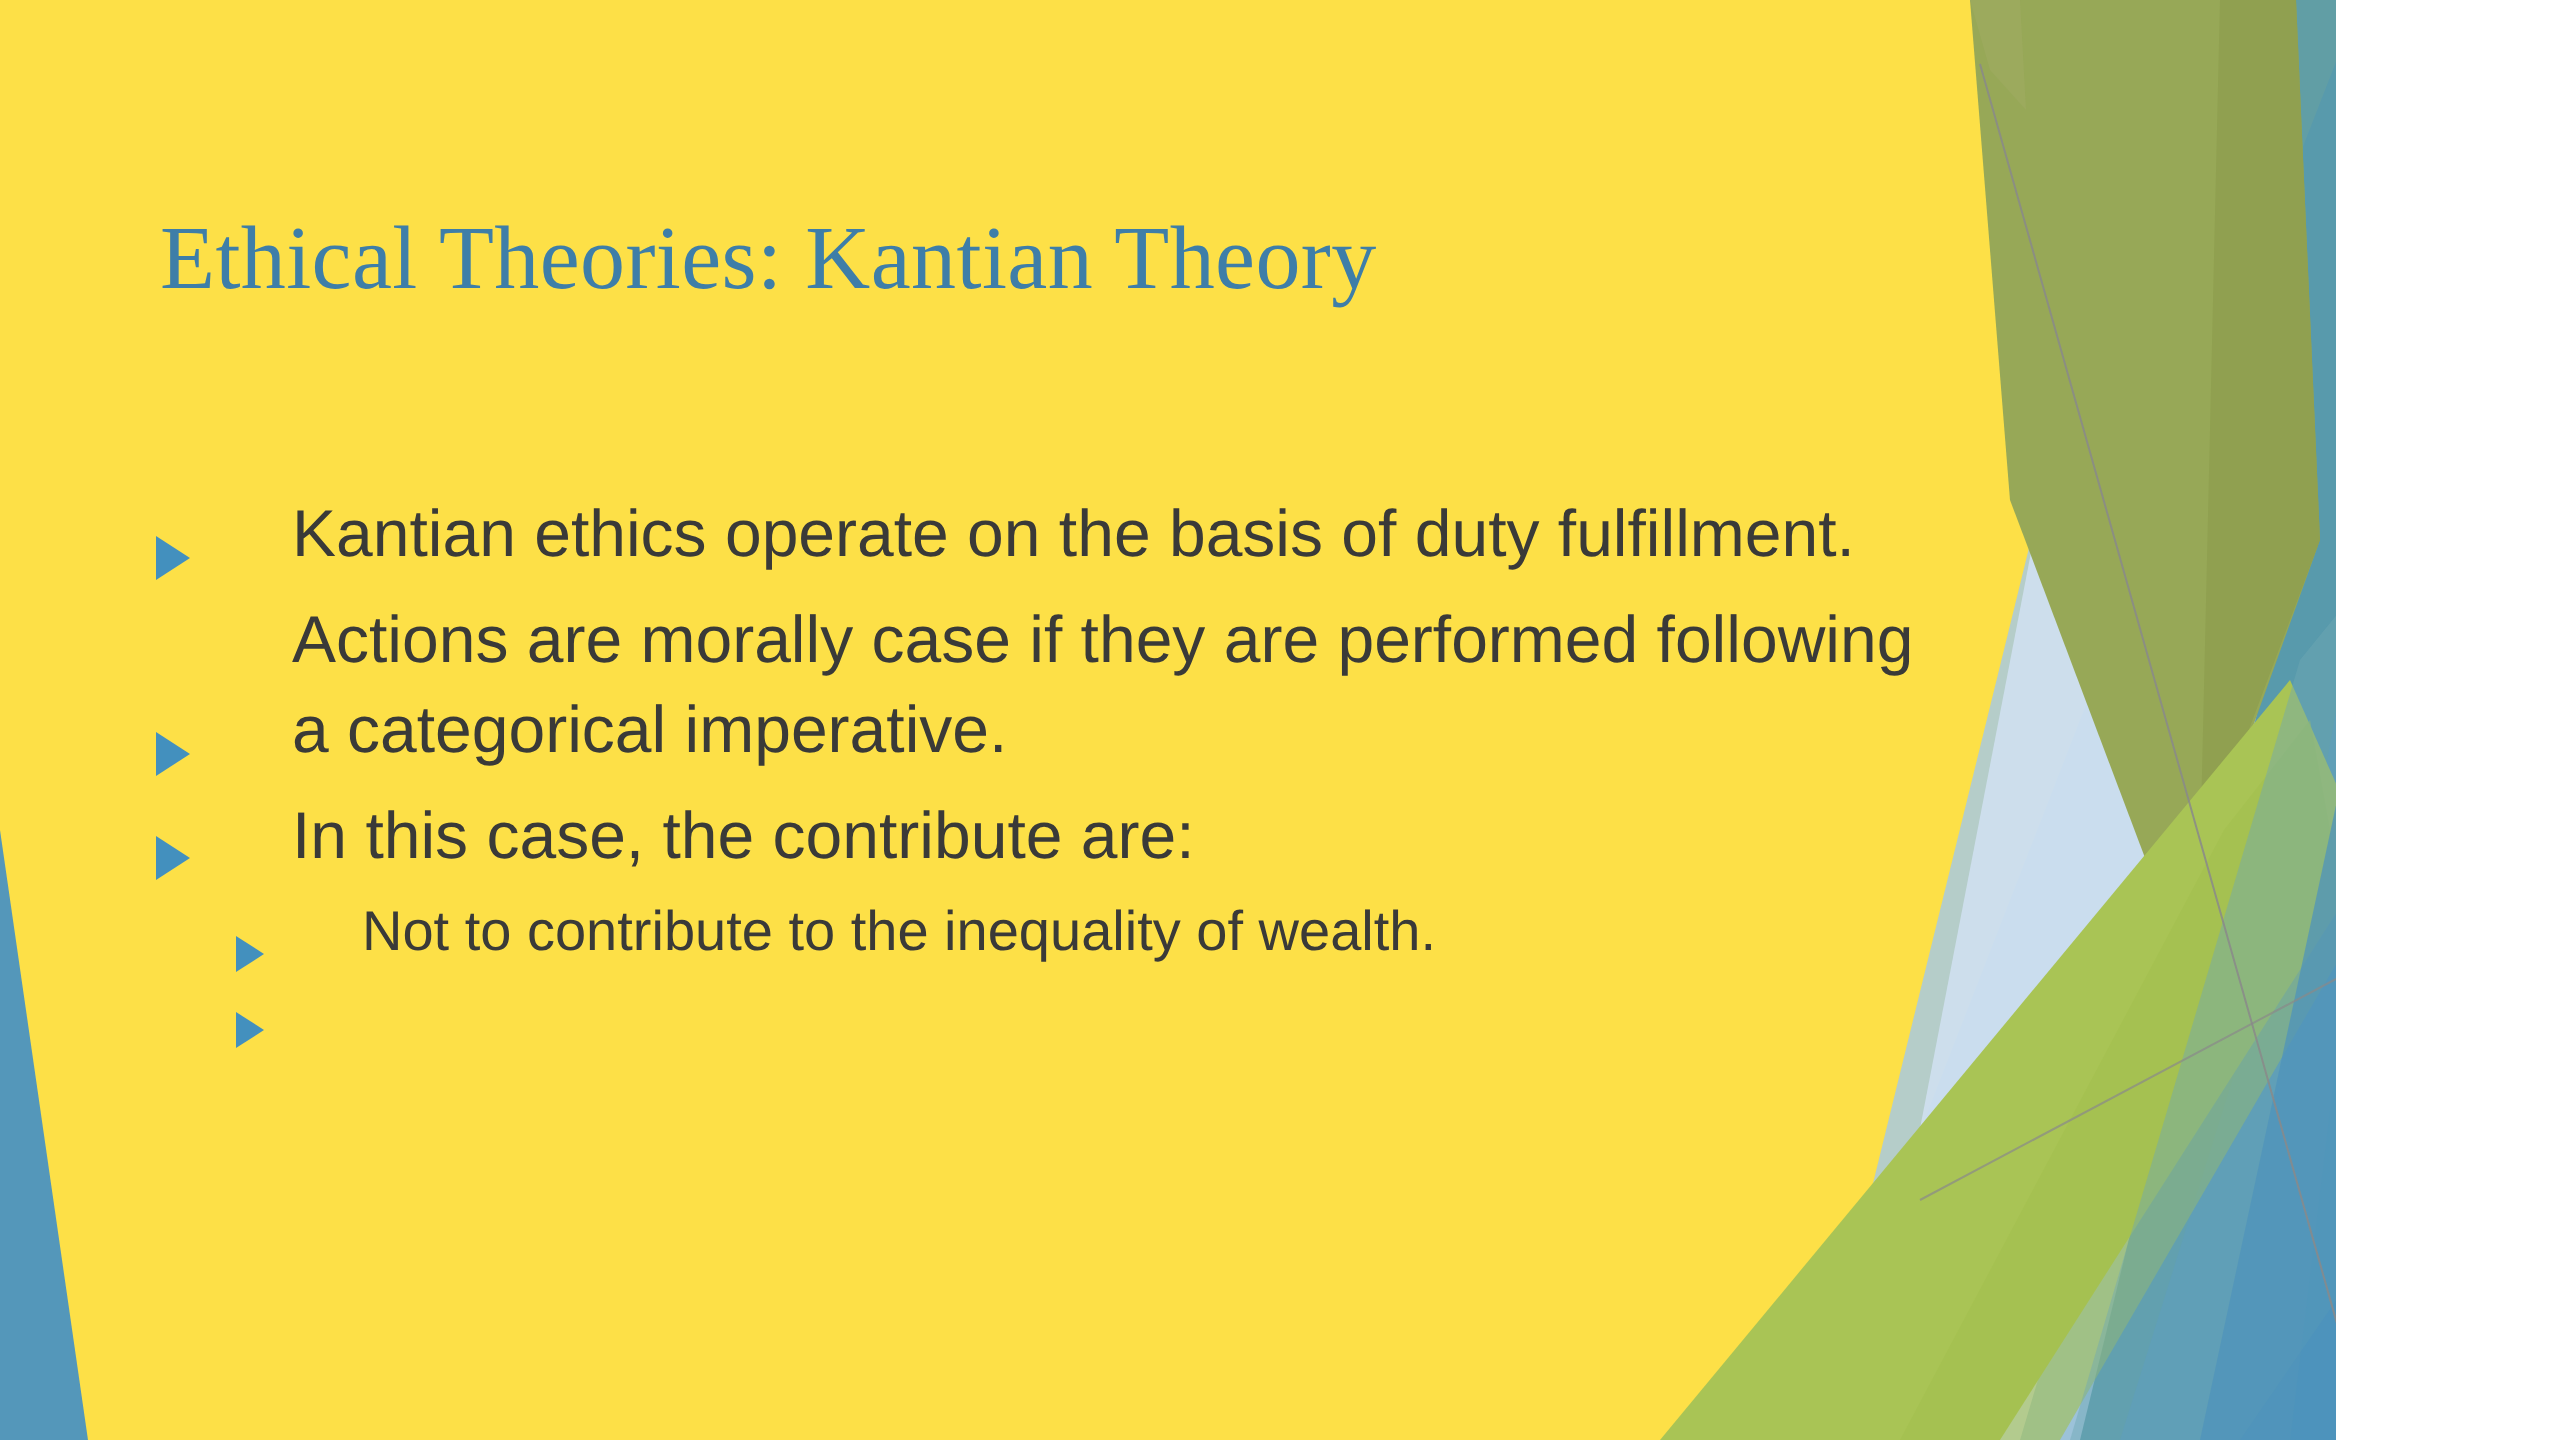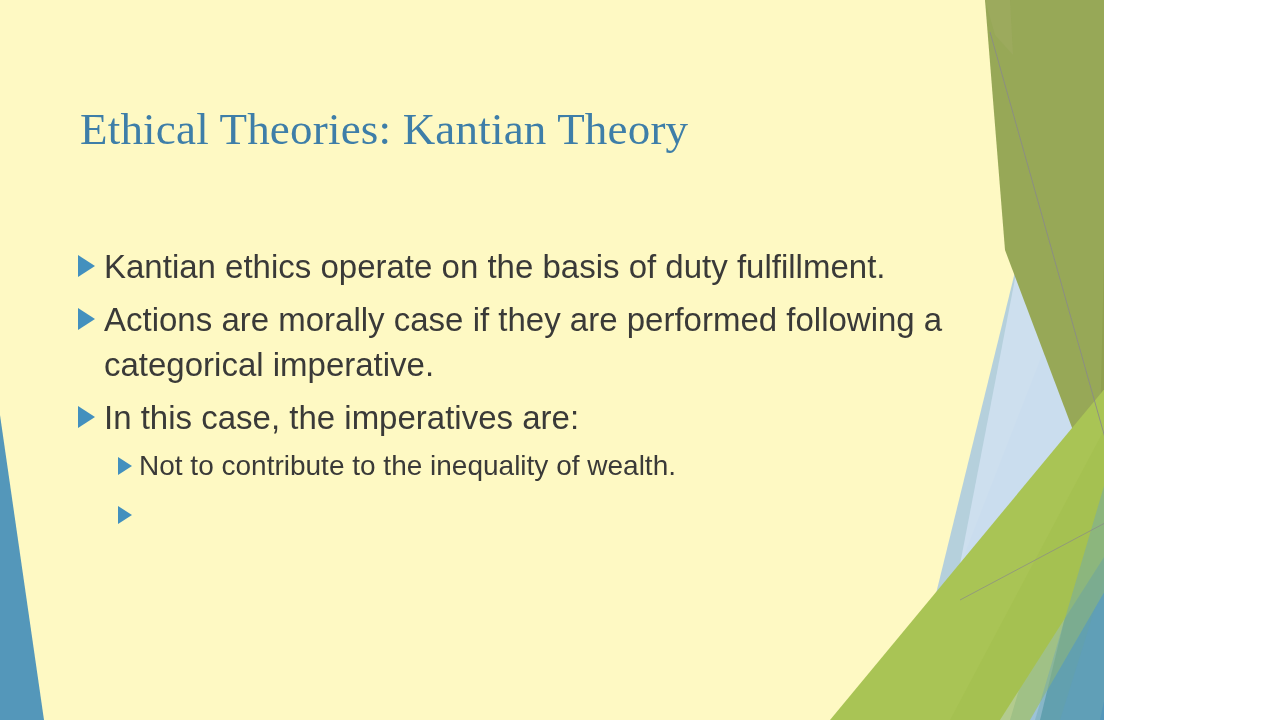--- a/index.html
+++ b/index.html
@@ -2,26 +2,25 @@
 <html><head>
 <meta charset="utf-8">
 <style>
   html, body {
     margin: 0;
     padding: 0;
     background: #ffffff;
   }
   #slide {
     position: relative;
-    width: 1076px;
+    width: 1168px;
     height: 720px;
-    background: #fef9c3;
+    background: #fde047;
     overflow: hidden;
     font-family: "Liberation Sans", sans-serif;
-    padding-left: 28px;
   }
 
   
   #facet-art {
     position: absolute;
     inset: 0;
     width: 1280px;
     height: 720px;
     pointer-events: none;
   }
@@ -46,22 +45,23 @@
 
   
   #body-block {
     position: absolute;
     left: 78px;
     top: 244px;
     width: 890px;
   }
   .bullet-row {
     display: flex;
-    align-items: flex-start;
+    align-items: flex-end;
     color: #3A3A38;
+    gap: 42px;
   }
   .bullet-row.level-1 {
     margin-bottom: 7px;
   }
   .bullet-row.level-2 {
     margin-left: 40px;
     margin-bottom: 10px;
   }
   .tri {
     flex: 0 0 auto;
@@ -146,21 +146,21 @@
       <span class="btext">Kantian ethics operate on the basis of duty fulfillment.</span>
     </div>
 
     <div class="bullet-row level-1">
       <span class="tri"></span>
       <span class="btext">Actions are morally case if they are performed following a categorical imperative.</span>
     </div>
 
     <div class="bullet-row level-1">
       <span class="tri"></span>
-      <span class="btext">In this case, the imperatives are:</span>
+      <span class="btext">In this case, the contribute are:</span>
     </div>
 
     <div class="bullet-row level-2">
       <span class="tri"></span>
       <span class="btext">Not to contribute to the inequality of wealth.</span>
     </div>
 
     <div class="bullet-row level-2">
       <span class="tri"></span>
     </div>

